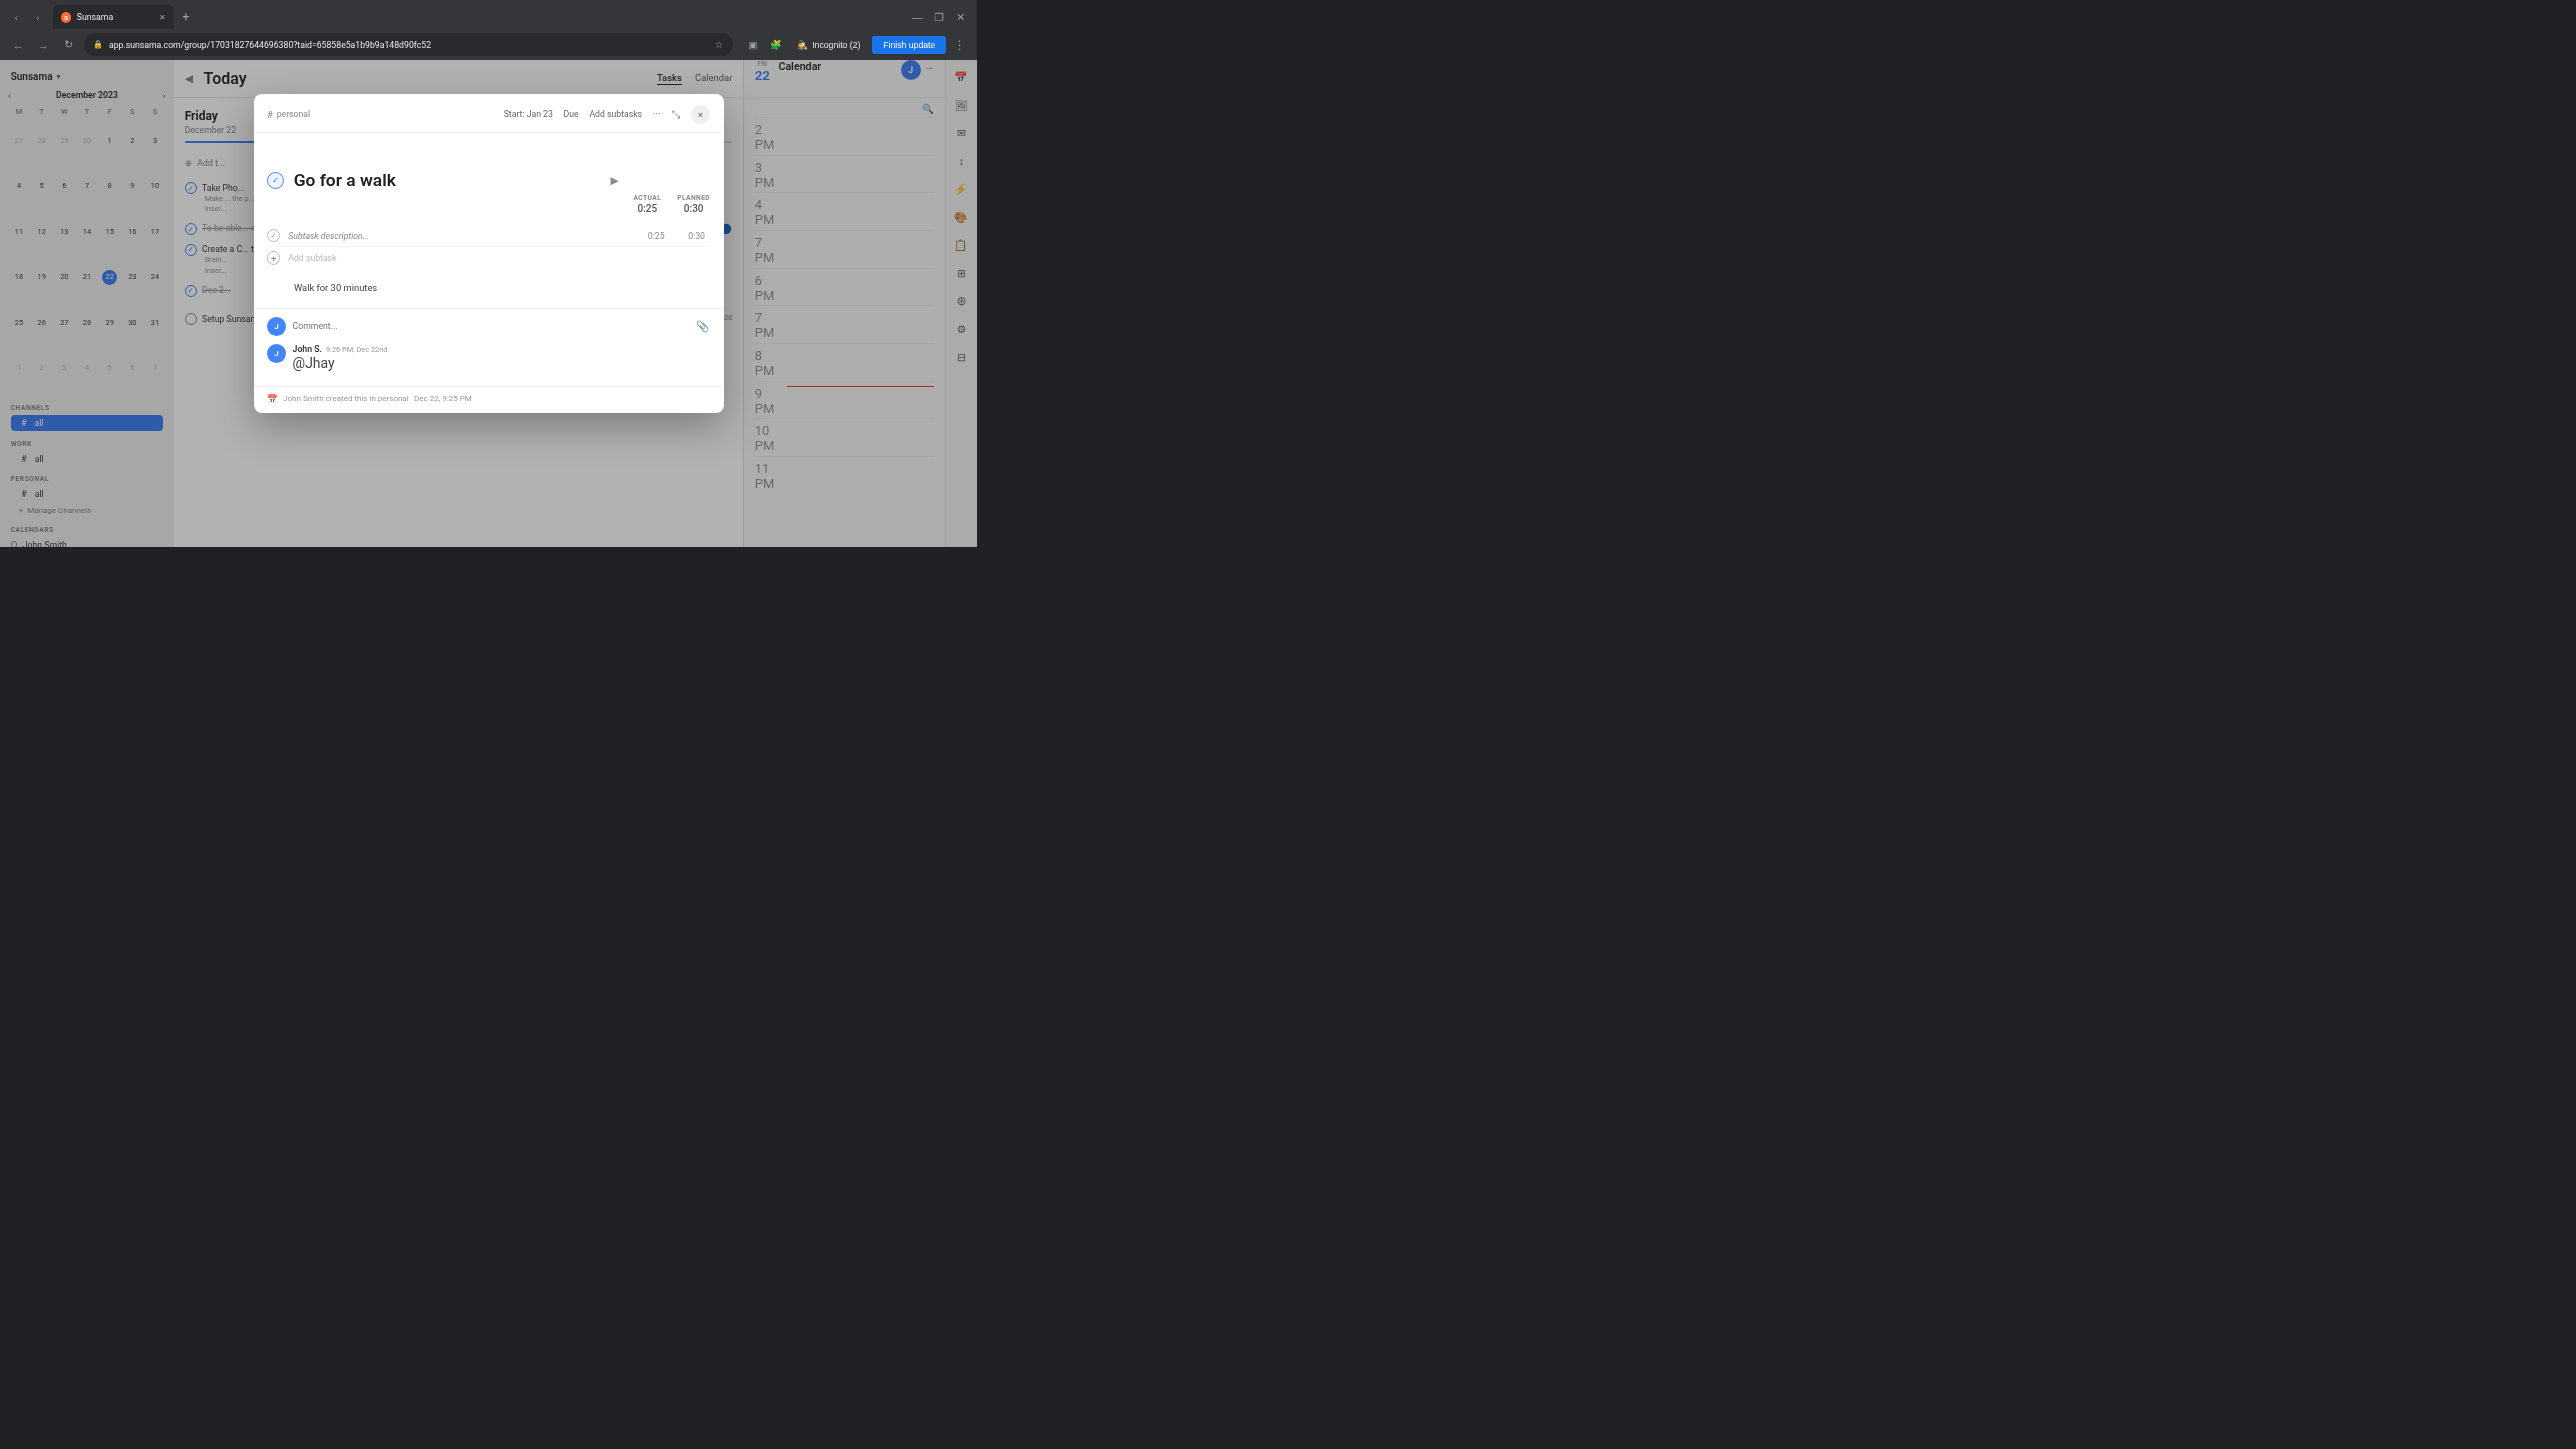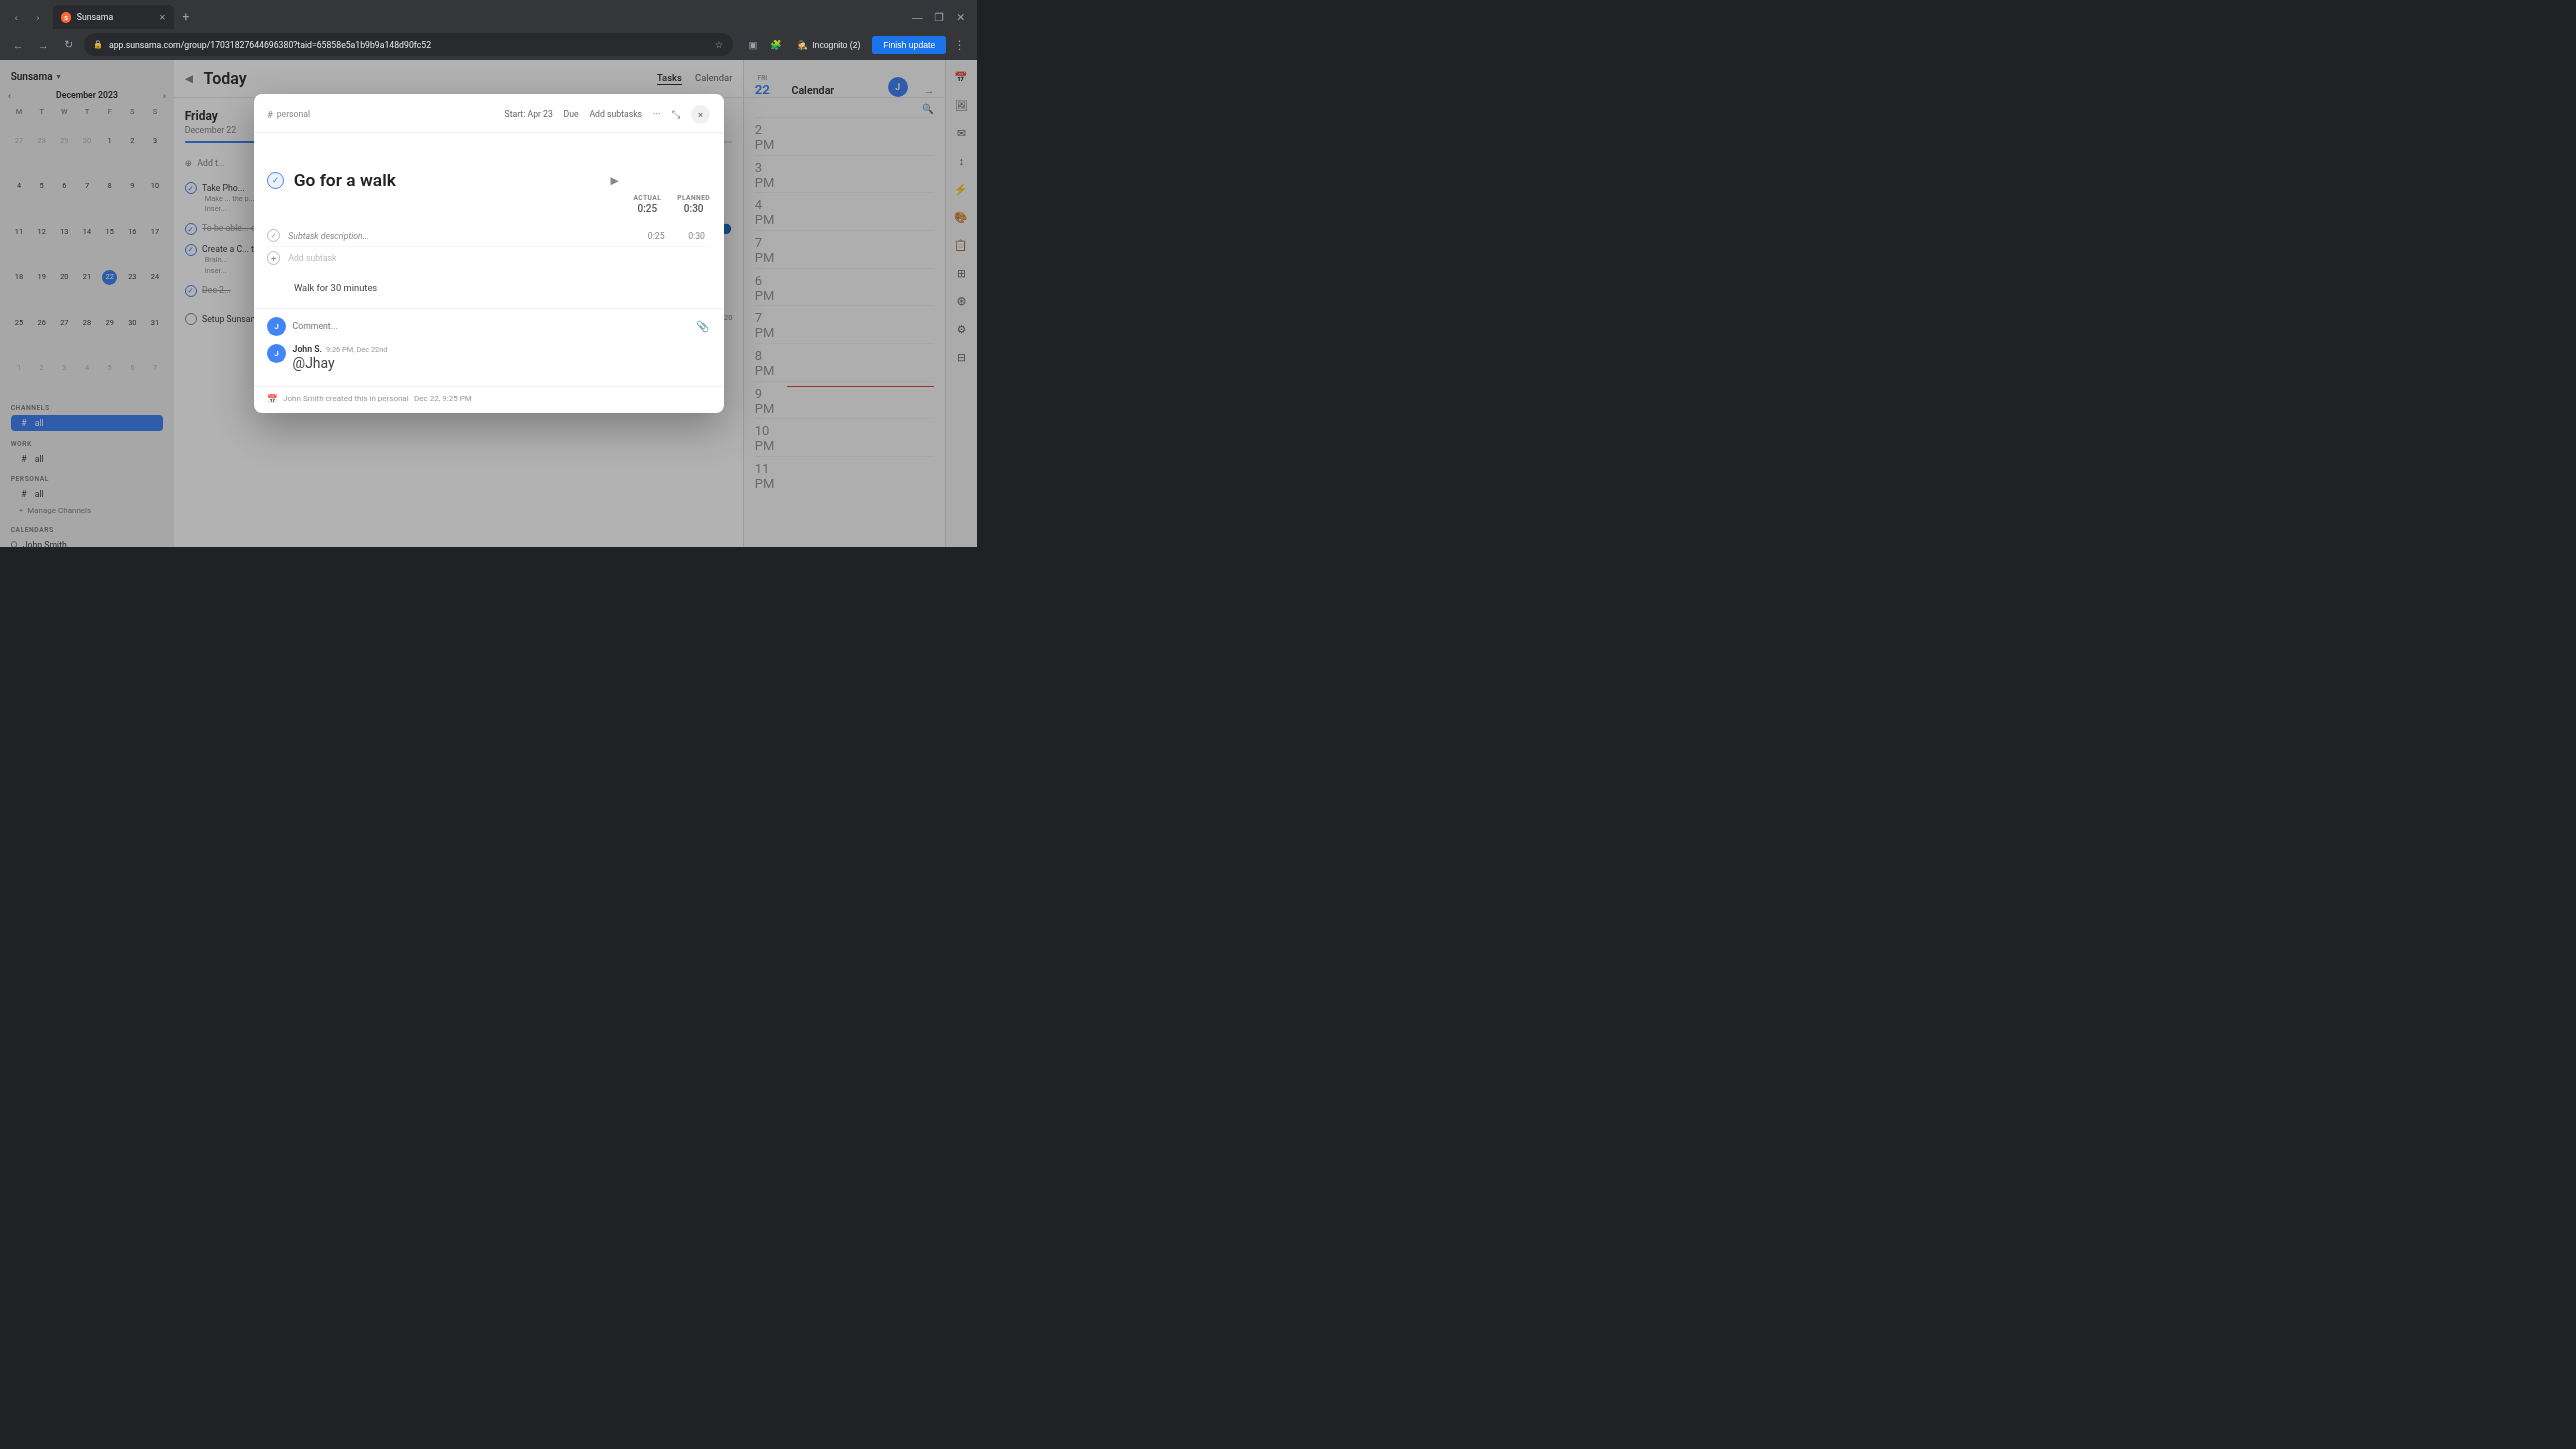--- a/index.html
+++ b/index.html
@@ -417,25 +417,25 @@
     
     .right-panel {
       width: 201px;
       background: #fafafa;
       display: flex;
       flex-direction: column;
       flex-shrink: 0;
     }
     .right-panel-header {
       display: flex;
-      align-items: flex-end;
+      align-items: flex-start;
       padding: 0 10.7px;
       height: 38px;
       border-bottom: 0.7px solid #e8e8e8;
-      gap: 16px;
+      gap: 3px;
     }
     .right-panel-title {
       font-size: 10.7px;
       font-weight: 600;
       color: #333;
       flex: 1;
     }
     .right-panel-avatar {
       width: 20px; height: 20px;
       border-radius: 50%;
@@ -1050,21 +1050,21 @@
 
 <div class="modal-overlay">
   <div class="modal">
 
     <div class="modal-header">
       <div class="modal-channel">
         <span class="modal-channel-icon">#</span>
         <span>personal</span>
       </div>
       <div class="modal-metadata">
-        <span class="modal-meta-item">Start: Apr 23</span>
+        <span class="modal-meta-item">Start: Jan 23</span>
         <span class="modal-meta-item">Due</span>
         <span class="modal-meta-item">Add subtasks</span>
         <span class="modal-more">···</span>
         <span class="modal-expand" style="font-size:10.7px;color:#888;">⤡</span>
         <button class="modal-close">×</button>
       </div>
     </div>
 
     <div class="modal-body">
 

